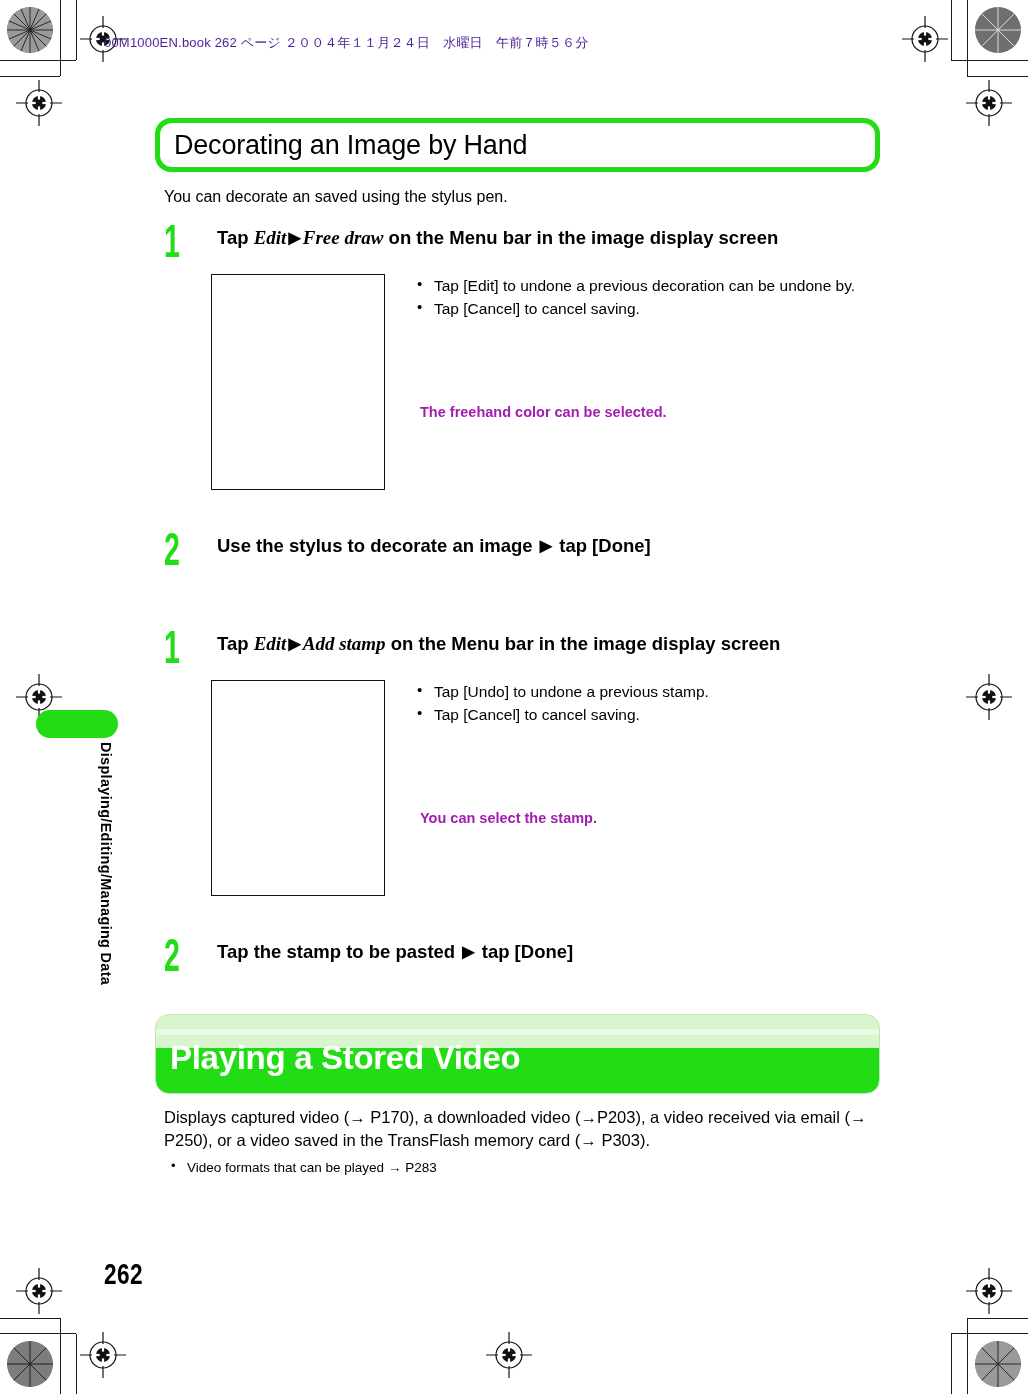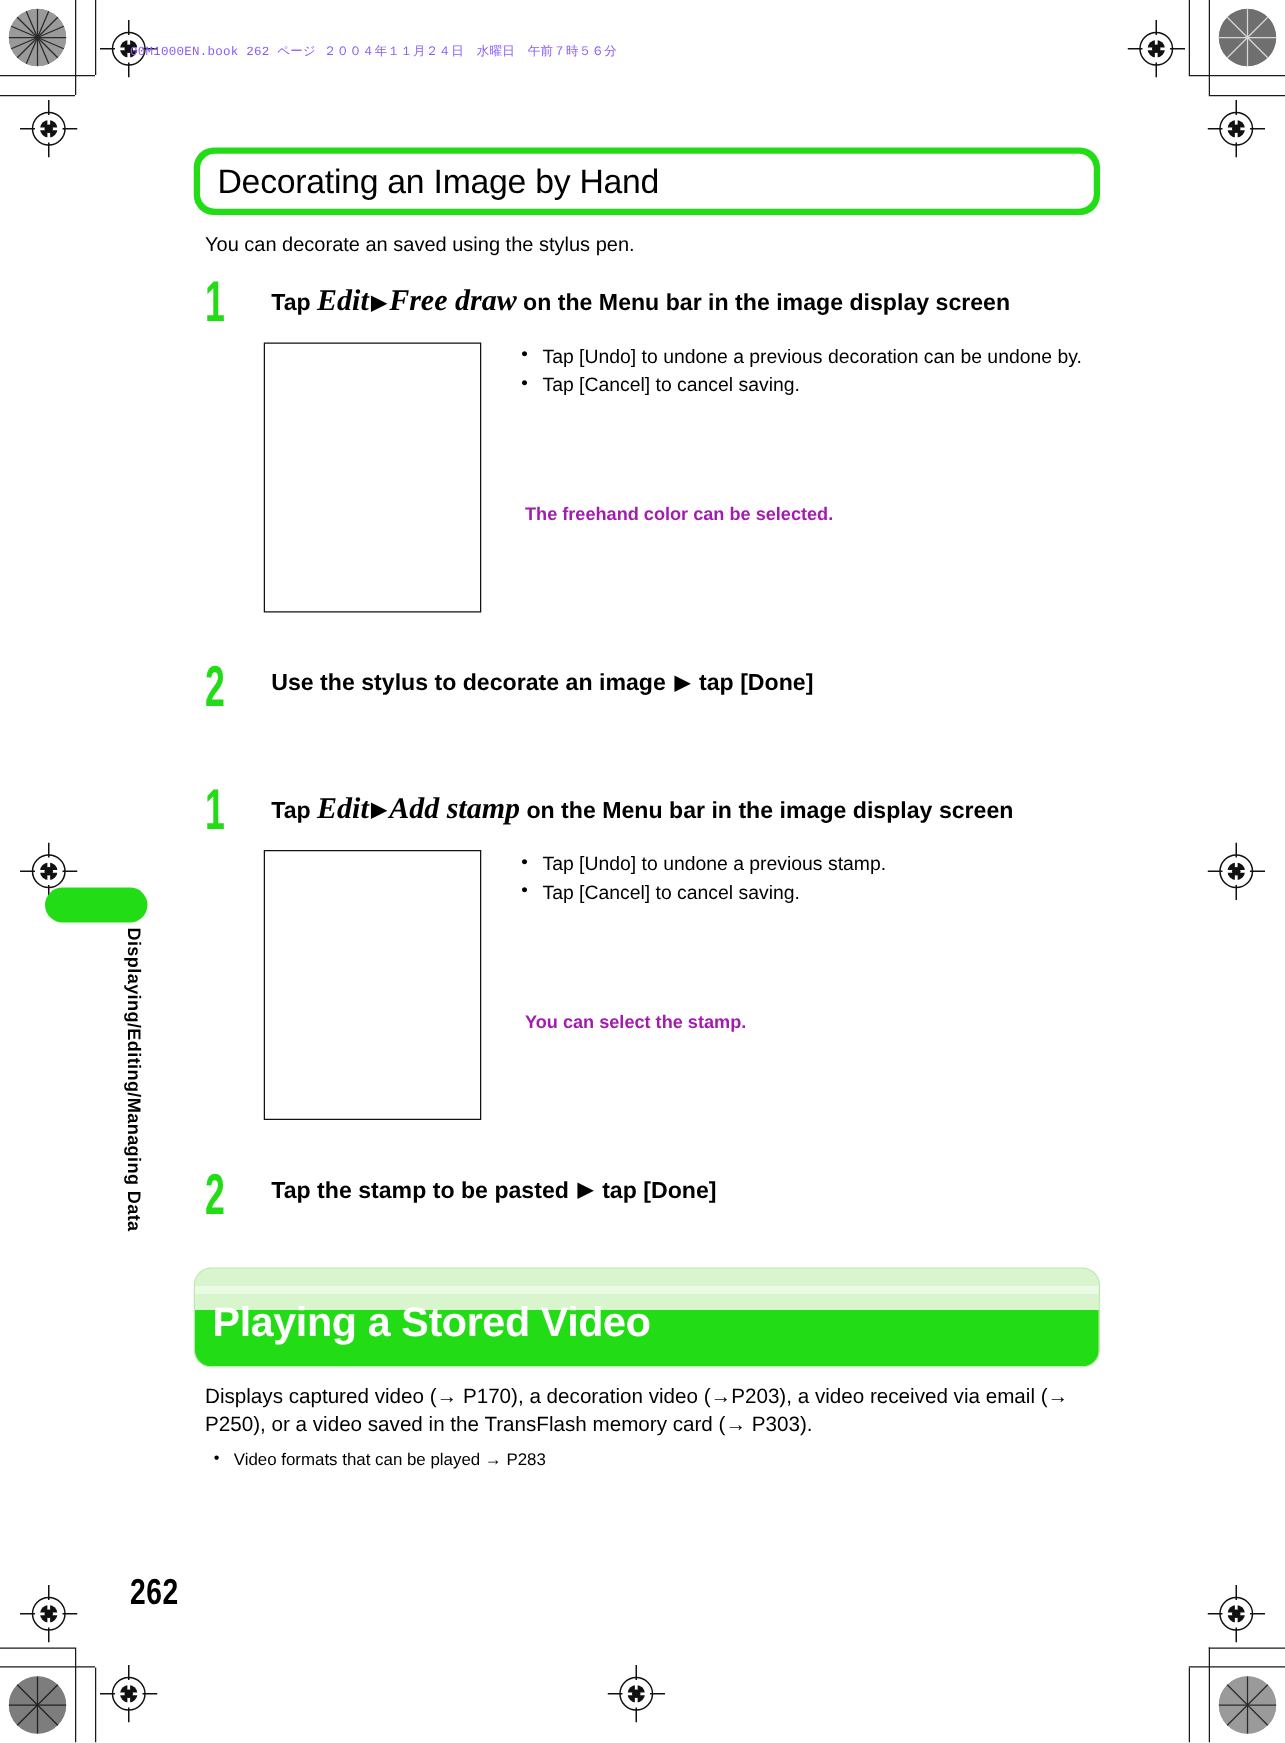--- a/index.html
+++ b/index.html
@@ -30,23 +30,23 @@
     margin-left: -23px; margin-top: -23px;
     border-radius: 50%;
     overflow: hidden;
     background: #8c8c8c;
   }
 
   
   .file-header {
     position: absolute;
     left: 104px; top: 34px;
-    font-family: Liberation Mono, monospace;
-    font-size: 10px;
-    color: #8b5cf6;
+    font-family: Liberation Sans, sans-serif;
+    font-size: 13px;
+    color: #4c1d95;
     letter-spacing: .2px;
     white-space: nowrap;
   }
 
   
   .side-tab {
     position: absolute;
     left: 36px; top: 710px;
     width: 82px; height: 28px;
     background: #22dd15;
@@ -161,21 +161,21 @@
     font-size: 18.5px;
     font-weight: bold;
     color: #000;
     line-height: 1.3;
     white-space: nowrap;
   }
   .step-text .it {
     font-family: "Liberation Serif", serif;
     font-style: italic;
     font-weight: bold;
-    font-size: 24px;
+    font-size: 19px;
   }
   .arrow { font-size: 16px; vertical-align: 1px; padding: 0 2px; }
 
   
   .fig-row {
     display: flex;
     margin: 14px 0 0 56px;
     align-items: flex-start;
   }
   .fig-box {
@@ -461,21 +461,21 @@
   <div class="intro">You can decorate an saved using the stylus pen.</div>
 
   <div class="step">
     <div class="step-num">1</div>
     <div class="step-text"><span>Tap </span><span class="it">Edit</span><span class="arrow">▶</span><span class="it">Free draw</span><span> on the Menu bar in the image display screen</span></div>
   </div>
 
   <div class="fig-row">
     <div class="fig-box"></div>
     <div class="fig-notes">
-      <div class="bullet">Tap [Undo] to undone a previous decoration can be undone by.</div>
+      <div class="bullet">Tap [Edit] to undone a previous decoration can be undone by.</div>
       <div class="bullet">Tap [Cancel] to cancel saving.</div>
       <div class="fig-caption">The freehand color can be selected.</div>
     </div>
   </div>
 
   <div class="spacer-sm"></div>
 
   <div class="step">
     <div class="step-num">2</div>
     <div class="step-text"><span>Use the stylus to decorate an image </span><span class="arrow">▶</span><span> tap [Done]</span></div>
@@ -504,16 +504,16 @@
     <div class="step-num">2</div>
     <div class="step-text"><span>Tap the stamp to be pasted </span><span class="arrow">▶</span><span> tap [Done]</span></div>
   </div>
 
   <div style="height:40px;"></div>
 
   <div class="chapter-banner">
     <span>Playing a Stored Video</span>
   </div>
 
-  <div class="body-para">Displays captured video (→ P170), a decoration video (→P203), a video received via email (→ P250), or a video saved in the TransFlash memory card (→ P303).</div>
+  <div class="body-para">Displays captured video (→ P170), a downloaded video (→P203), a video received via email (→ P250), or a video saved in the TransFlash memory card (→ P303).</div>
   <div class="body-bullet">Video formats that can be played → P283</div>
 
 </div>
 
 </body></html>

